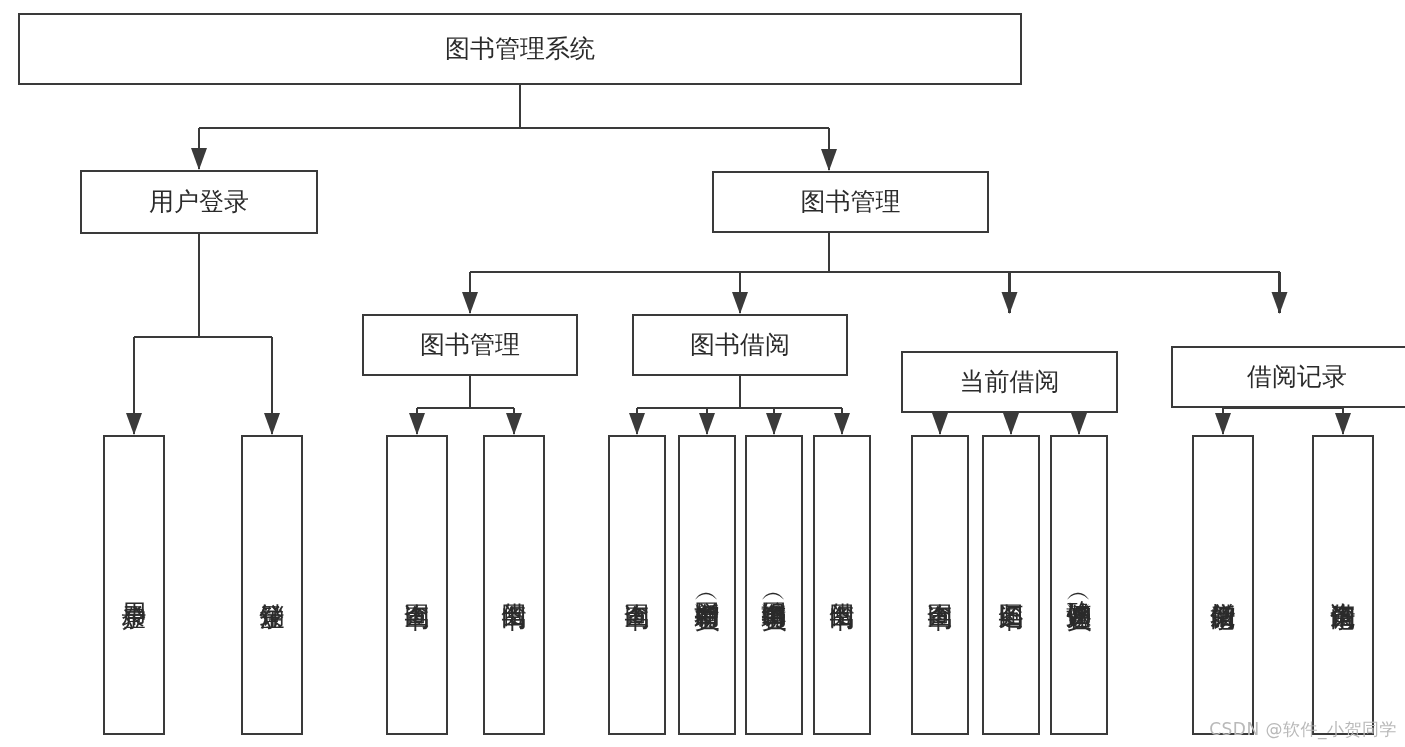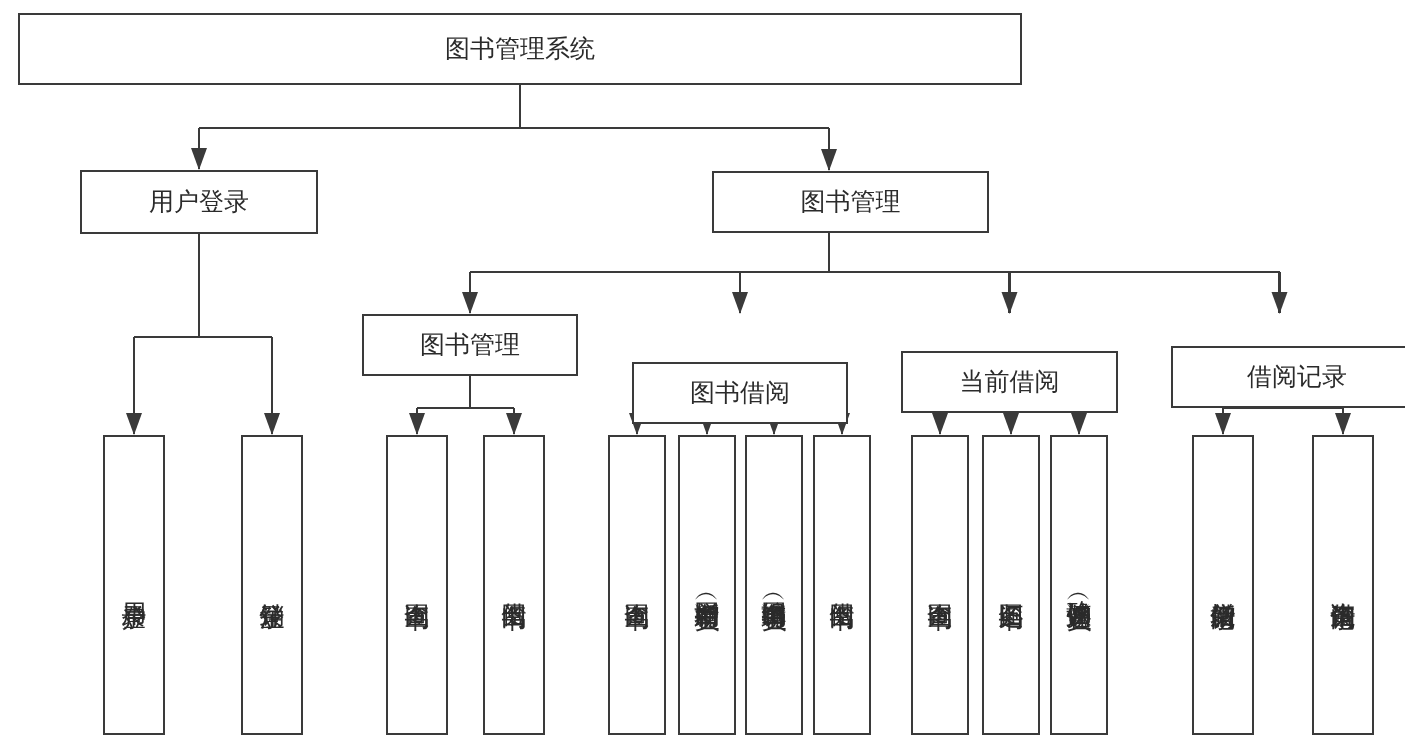--- a/index.html
+++ b/index.html
@@ -139,21 +139,21 @@
       </div>
       <div class="node horizontal" style="left: 80px; top: 170px; width: 238px; height: 64px; border-color: rgb(58, 58, 58); background: rgb(255, 255, 255);">
         <span class="node-label" style="color: rgb(43, 43, 43);">用户登录</span>
       </div>
       <div class="node horizontal" style="left: 712px; top: 171px; width: 277px; height: 62px; border-color: rgb(58, 58, 58); background: rgb(255, 255, 255);">
         <span class="node-label" style="color: rgb(43, 43, 43);">图书管理</span>
       </div>
       <div class="node horizontal" style="left: 362px; top: 314px; width: 216px; height: 62px; border-color: rgb(58, 58, 58); background: rgb(255, 255, 255);">
         <span class="node-label" style="color: rgb(43, 43, 43);">图书管理</span>
       </div>
-      <div class="node horizontal" style="left: 632px; top: 314px; width: 216px; height: 62px; border-color: rgb(58, 58, 58); background: rgb(255, 255, 255); margin-top: 48px;">
+      <div class="node horizontal" style="left: 632px; top: 314px; width: 216px; height: 62px; border-color: rgb(58, 58, 58); background: rgb(255, 255, 255);">
         <span class="node-label" style="color: rgb(43, 43, 43);">图书借阅</span>
       </div>
       <div class="node horizontal" style="left: 901px; top: 314px; width: 217px; height: 62px; border-color: rgb(58, 58, 58); background: rgb(255, 255, 255); margin-top: 37px;">
         <span class="node-label" style="color: rgb(43, 43, 43);">当前借阅</span>
       </div>
       <div class="node horizontal" style="left: 1171px; top: 314px; width: 252px; height: 62px; border-color: rgb(58, 58, 58); background: rgb(255, 255, 255); margin-top: 32px;">
         <span class="node-label" style="color: rgb(43, 43, 43);">借阅记录</span>
       </div>
       <div class="node vertical" style="left: 103px; top: 435px; width: 62px; height: 300px; border-color: rgb(58, 58, 58); background: rgb(255, 255, 255);">
         <span class="node-label" style="color: rgb(43, 43, 43);">用户登录</span>
@@ -188,13 +188,14 @@
       <div class="node vertical" style="left: 1050px; top: 435px; width: 58px; height: 300px; border-color: rgb(58, 58, 58); background: rgb(255, 255, 255);">
         <span class="node-label" style="color: rgb(43, 43, 43);">确认归还（管理员）</span>
       </div>
       <div class="node vertical" style="left: 1192px; top: 435px; width: 62px; height: 300px; border-color: rgb(58, 58, 58); background: rgb(255, 255, 255);">
         <span class="node-label" style="color: rgb(43, 43, 43);">新增借阅记录</span>
       </div>
       <div class="node vertical" style="left: 1312px; top: 435px; width: 62px; height: 300px; border-color: rgb(58, 58, 58); background: rgb(255, 255, 255);">
         <span class="node-label" style="color: rgb(43, 43, 43);">查询借阅记录</span>
       </div>
     </div>
+  <div id="watermark">CSDN @软件_小贺同学</div>
 </div>
 
 </body></html>

